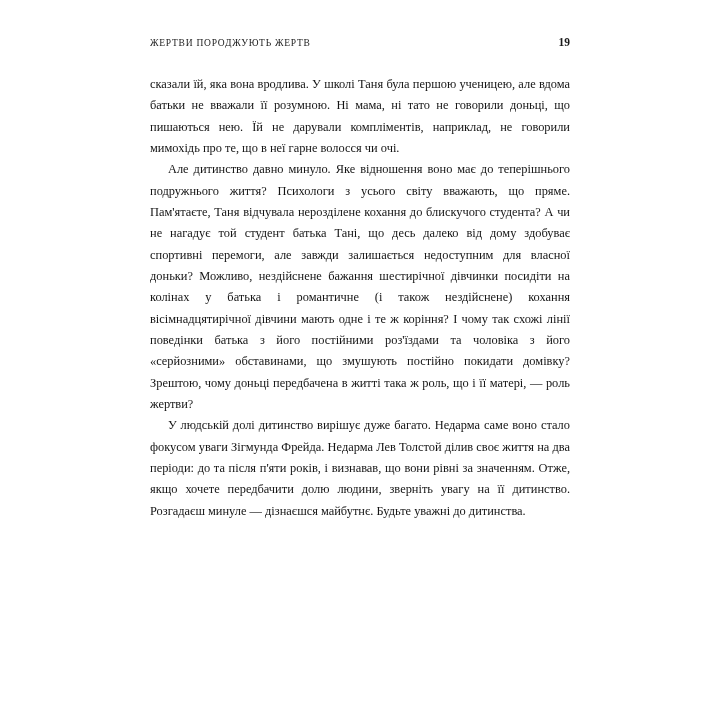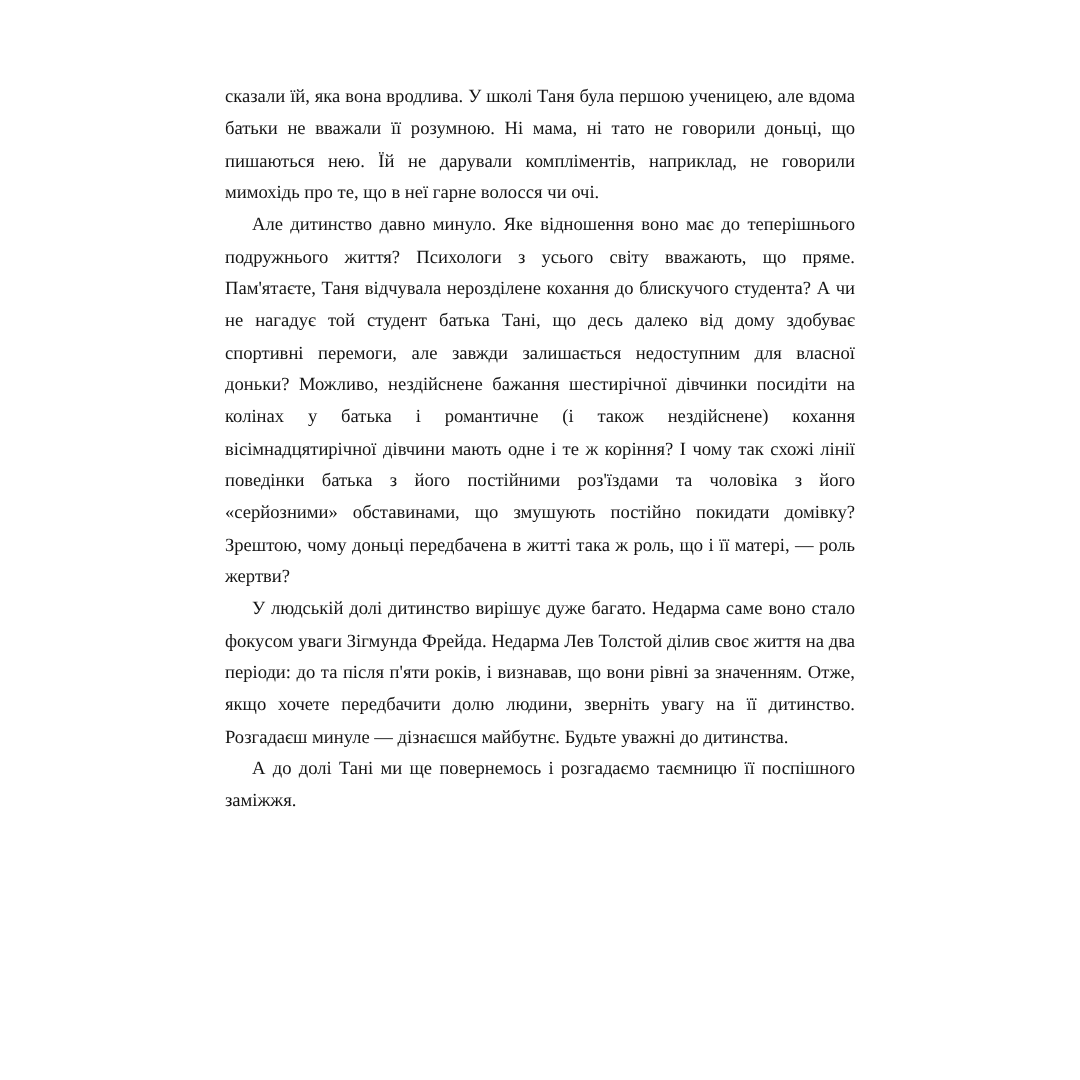--- a/index.html
+++ b/index.html
@@ -55,21 +55,24 @@
   }
   .body-text p.first {
     text-indent: 0;
   }
 </style>
 </head>
 <body>
 
 <div class="page">
 
+  <div class="running-head">
+    <span class="running-title">ЖЕРТВИ ПОРОДЖУЮТЬ ЖЕРТВ</span>
+    <span class="page-number">19</span>
+  </div>
 
   <div class="body-text">
     <p class="first">сказали їй, яка вона вродлива. У школі Таня була першою ученицею, але вдома батьки не вважали її розумною. Ні мама, ні тато не говорили доньці, що пишаються нею. Їй не дарували компліментів, наприклад, не говорили мимохідь про те, що в неї гарне волосся чи очі.</p>
     <p>Але дитинство давно минуло. Яке відношення воно має до теперішнього подружнього життя? Психологи з усього світу вважають, що пряме. Пам'ятаєте, Таня відчувала нерозділене кохання до блискучого студента? А чи не нагадує той студент батька Тані, що десь далеко від дому здобуває спортивні перемоги, але завжди залишається недоступним для власної доньки? Можливо, нездійснене бажання шестирічної дівчинки посидіти на колінах у батька і романтичне (і також нездійснене) кохання вісімнадцятирічної дівчини мають одне і те ж коріння? І чому так схожі лінії поведінки батька з його постійними роз'їздами та чоловіка з його «серйозними» обставинами, що змушують постійно покидати домівку? Зрештою, чому доньці передбачена в житті така ж роль, що і її матері, — роль жертви?</p>
     <p>У людській долі дитинство вирішує дуже багато. Недарма саме воно стало фокусом уваги Зігмунда Фрейда. Недарма Лев Толстой ділив своє життя на два періоди: до та після п'яти років, і визнавав, що вони рівні за значенням. Отже, якщо хочете передбачити долю людини, зверніть увагу на її дитинство. Розгадаєш минуле — дізнаєшся майбутнє. Будьте уважні до дитинства.</p>
-    <p>А до долі Тані ми ще повернемось і розгадаємо таємницю її поспішного заміжжя.</p>
   </div>
 
 </div>
 
 </body></html>

